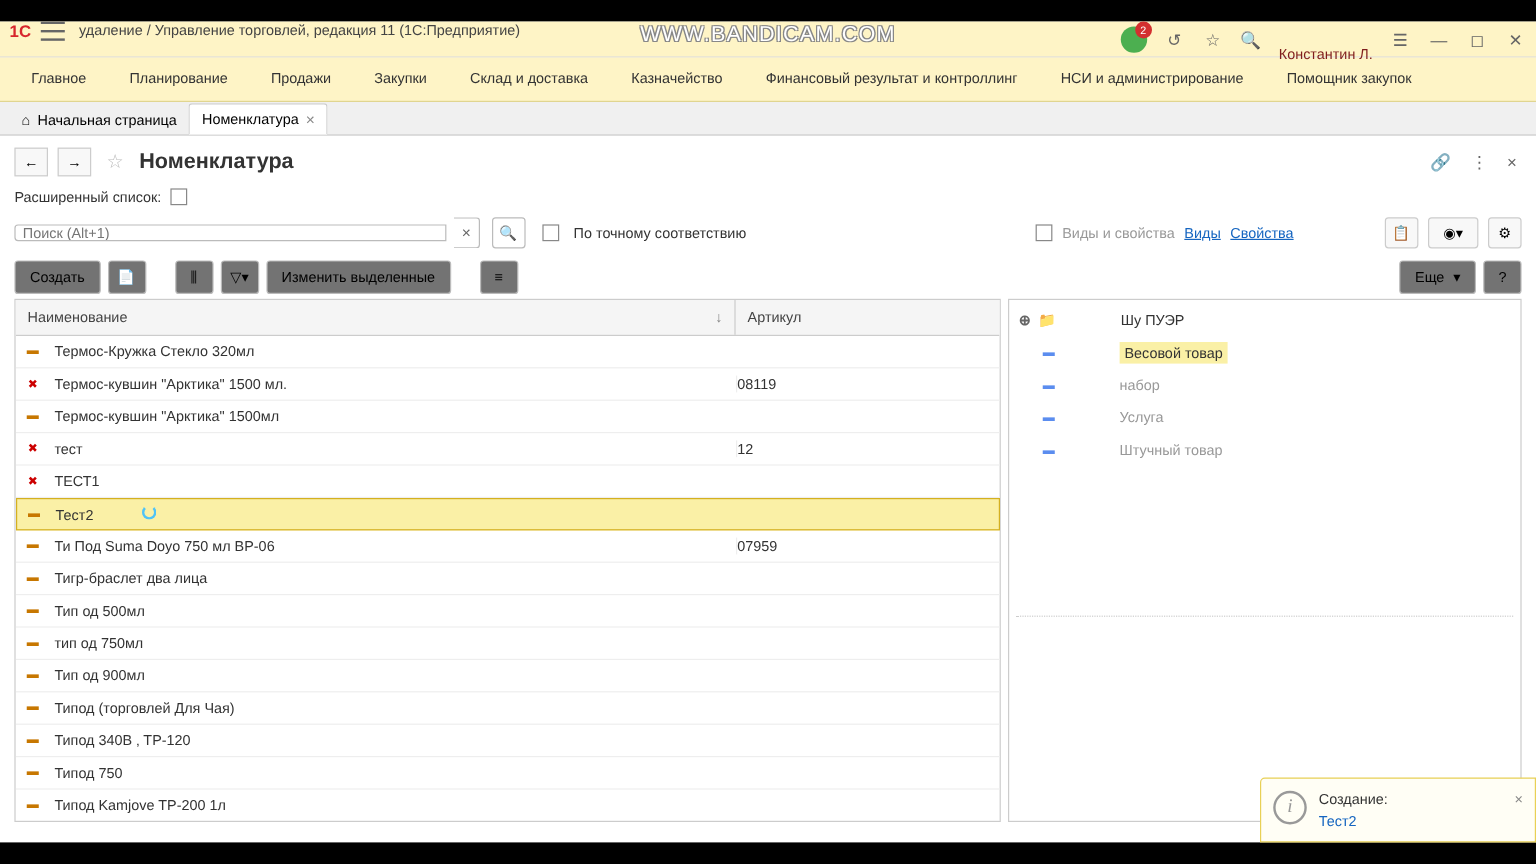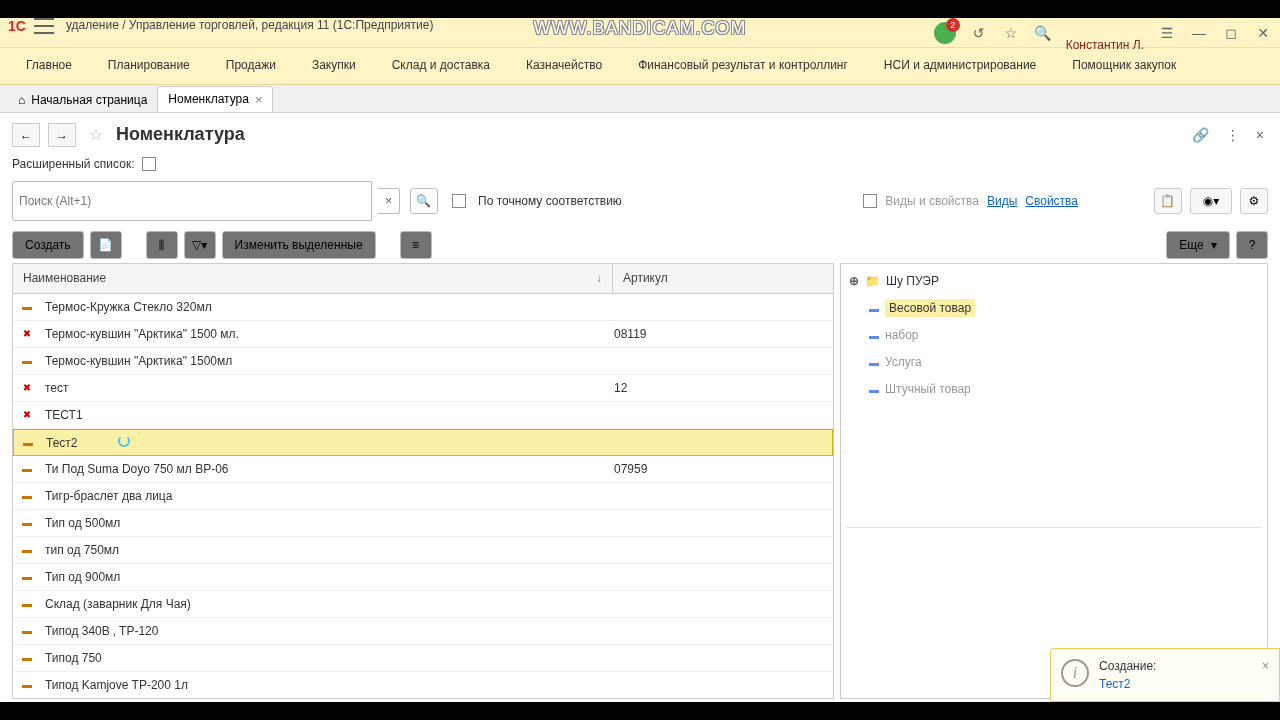--- a/index.html
+++ b/index.html
@@ -24,21 +24,21 @@
 .tab-close { cursor: pointer; color: #888; font-size: 13px; }
 .pageheader { padding: 10px 12px 6px; display: flex; align-items: center; gap: 8px; }
 .nav-btn { width: 28px; height: 24px; border: 1px solid #ccc; background: #f8f8f8; cursor: pointer; display: flex; align-items: center; justify-content: center; }
 .star-btn { width: 24px; height: 24px; cursor: pointer; color: #bbb; font-size: 16px; display: flex; align-items: center; justify-content: center; }
 .page-title { font-size: 18px; font-weight: bold; color: #333; }
 .page-right { margin-left: auto; display: flex; gap: 8px; }
 .icon-btn { cursor: pointer; color: #666; font-size: 14px; padding: 4px; }
 .extlist { padding: 4px 12px; display: flex; align-items: center; gap: 8px; color: #333; }
 .checkbox { width: 14px; height: 14px; border: 1px solid #888; cursor: pointer; }
 .searchrow { padding: 6px 12px; display: flex; align-items: center; gap: 6px; }
-.search-input { flex: 0 0 360px; height: 40px; border: 1px solid #bbb; padding: 0 6px; color: #888; border-radius: 3px 0 0 3px; }
+.search-input { flex: 0 0 360px; height: 14px; border: 1px solid #bbb; padding: 0 6px; color: #888; border-radius: 3px 0 0 3px; }
 .clear-btn { width: 22px; height: 26px; border: 1px solid #bbb; border-left: none; cursor: pointer; display: flex; align-items: center; justify-content: center; font-size: 13px; color: #666; border-radius: 0 3px 3px 0; }
 .search-btn { width: 28px; height: 26px; border: 1px solid #bbb; cursor: pointer; display: flex; align-items: center; justify-content: center; border-radius: 3px; margin-left: 4px; }
 .exact-label { margin-left: 6px; color: #333; }
 .right-panel-header { display: flex; align-items: center; gap: 8px; margin-left: auto; }
 .link { color: #1565c0; text-decoration: underline; cursor: pointer; }
 .gray-text { color: #999; }
 .small-btn { width: 28px; height: 26px; border: 1px solid #ccc; border-radius: 3px; cursor: pointer; display: flex; align-items: center; justify-content: center; background: #f8f8f8; }
 .dropdown { width: 42px; }
 .toolbar { padding: 4px 12px; display: flex; align-items: center; gap: 6px; }
 .btn { height: 28px; padding: 0 12px; border: 1px solid #bbb; background: #737373; cursor: pointer; border-radius: 3px; display: flex; align-items: center; gap: 4px; }
@@ -57,21 +57,21 @@
 .row-icon { width: 28px; text-align: center; font-size: 10px; }
 .row-icon.minus { color: #c77700; }
 .row-icon.del { color: #c00; }
 .row-name { flex: 1; padding-left: 4px; color: #333; }
 .row-art { width: 220px; color: #333; border-left: 1px solid #eee; }
 .loading { width: 12px; height: 12px; border: 2px solid #4fc3f7; border-top-color: transparent; border-radius: 50%; display: inline-block; margin-left: 40px; animation: spin 1s linear infinite; }
 @keyframes spin { to { transform: rotate(360deg); } }
 .side-panel { width: 428px; margin-left: 6px; border: 1px solid #ccc; background: #fff; }
 .tree { padding: 4px 0; }
 .tree-row { display: flex; align-items: center; height: 27px; padding-left: 8px; cursor: pointer; gap: 6px; }
-.tree-text { color: #333; }
+.tree-text { color: #333; margin-left: 48px; }
 .tree-text.selected { background: #faf0a6; padding: 2px 4px; }
 .tree-text.gray { color: #999; }
 .plus { color: #666; font-weight: bold; cursor: pointer; }
 .folder { color: #e8a33d; }
 .tree-blue { color: #5b8def; font-size: 10px; }
 .tree-divider { border-top: 1px dotted #ccc; margin: 120px 6px 0; }
 .notification { position: absolute; bottom: 0; right: 0; width: 230px; background: #fffef5; border: 1px solid #e8d055; border-radius: 4px 0 0 0; padding: 10px; display: flex; gap: 10px; }
 .notif-icon { width: 28px; height: 28px; border: 2px solid #999; border-radius: 50%; display: flex; align-items: center; justify-content: center; color: #999; font-family: Georgia, serif; font-style: italic; font-size: 16px; }
 .notif-content { flex: 1; }
 .notif-title { color: #333; margin-bottom: 4px; }
@@ -238,21 +238,21 @@
             <span class="row-name">тип од 750мл</span>
             <span class="row-art"></span>
           </div>
           <div class="row">
             <span class="row-icon minus">▬</span>
             <span class="row-name">Тип од 900мл</span>
             <span class="row-art"></span>
           </div>
           <div class="row">
             <span class="row-icon minus">▬</span>
-            <span class="row-name">Склад (заварник Для Чая)</span>
+            <span class="row-name">Типод (торговлей Для Чая)</span>
             <span class="row-art"></span>
           </div>
           <div class="row">
             <span class="row-icon minus">▬</span>
             <span class="row-name">Типод 340В ‚ ТР-120</span>
             <span class="row-art"></span>
           </div>
           <div class="row">
             <span class="row-icon minus">▬</span>
             <span class="row-name">Типод 750</span>

